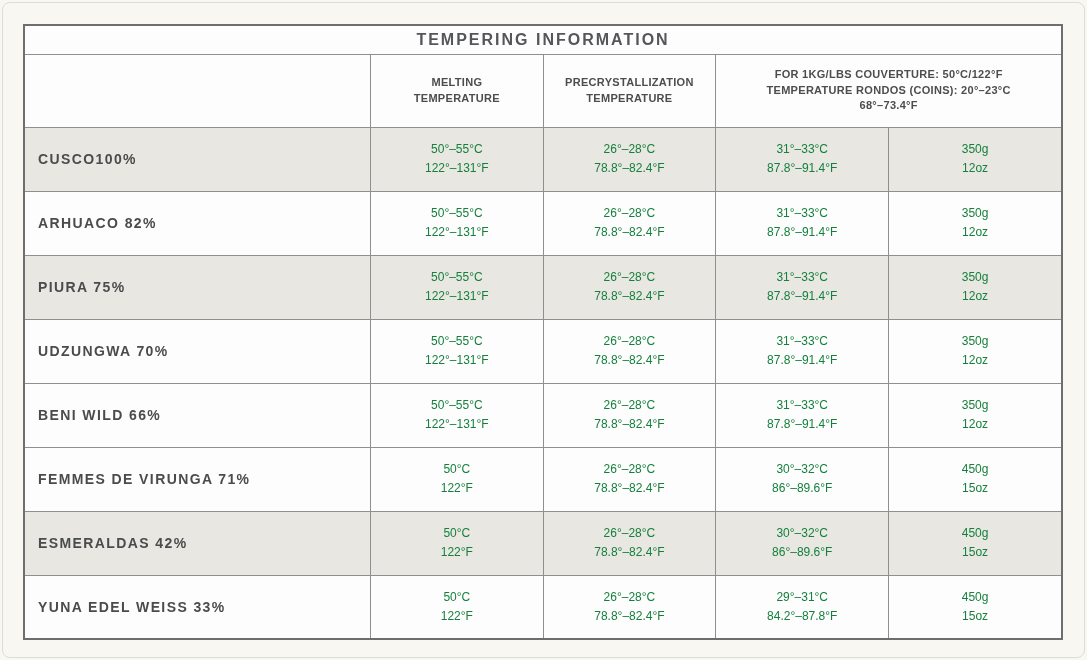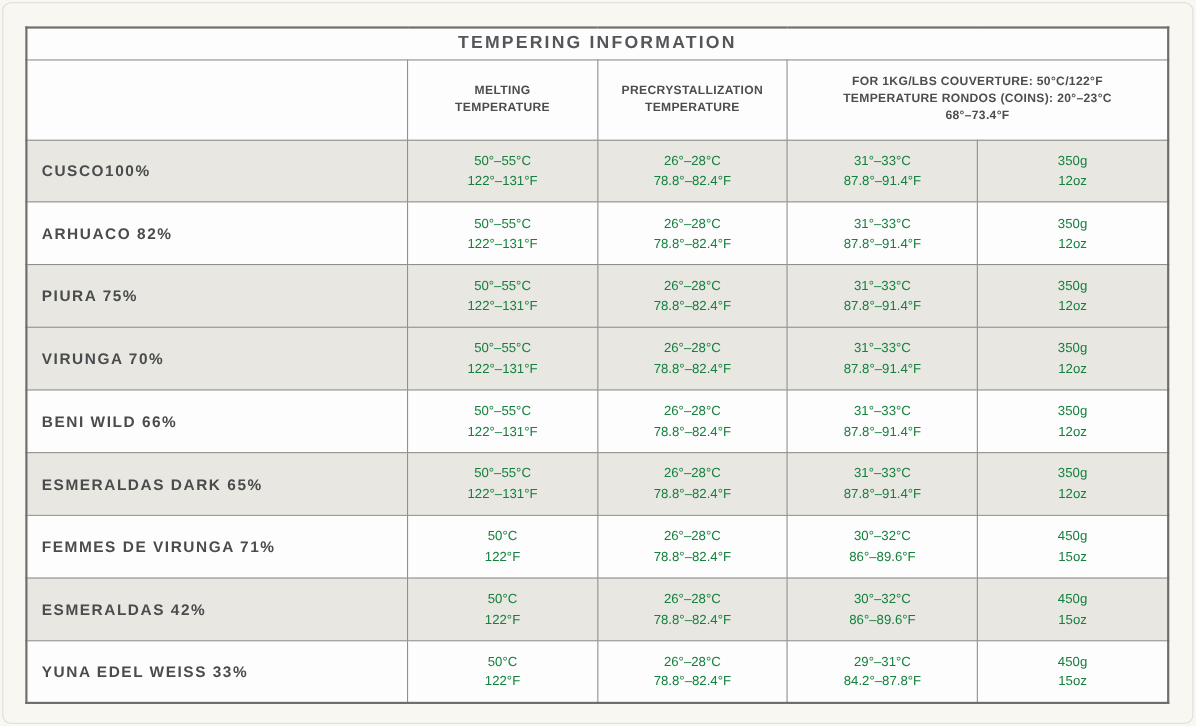--- a/index.html
+++ b/index.html
@@ -172,60 +172,41 @@
     </td>
     <td class="val-cell">
       <div class="line">31°–33°C</div>
       <div class="line">87.8°–91.4°F</div>
     </td>
     <td class="val-cell">
       <div class="line">350g</div>
       <div class="line">12oz</div>
     </td>
   </tr>
-      <tr class="shaded">
-    <td class="name-cell">VIRUNGA 70%</td>
+      <tr>
+    <td class="name-cell">UDZUNGWA 70%</td>
     <td class="val-cell">
       <div class="line">50°–55°C</div>
       <div class="line">122°–131°F</div>
     </td>
     <td class="val-cell">
       <div class="line">26°–28°C</div>
       <div class="line">78.8°–82.4°F</div>
     </td>
     <td class="val-cell">
       <div class="line">31°–33°C</div>
       <div class="line">87.8°–91.4°F</div>
     </td>
     <td class="val-cell">
       <div class="line">350g</div>
       <div class="line">12oz</div>
     </td>
   </tr>
       <tr>
     <td class="name-cell">BENI WILD 66%</td>
-    <td class="val-cell">
-      <div class="line">50°–55°C</div>
-      <div class="line">122°–131°F</div>
-    </td>
-    <td class="val-cell">
-      <div class="line">26°–28°C</div>
-      <div class="line">78.8°–82.4°F</div>
-    </td>
-    <td class="val-cell">
-      <div class="line">31°–33°C</div>
-      <div class="line">87.8°–91.4°F</div>
-    </td>
-    <td class="val-cell">
-      <div class="line">350g</div>
-      <div class="line">12oz</div>
-    </td>
-  </tr>
-      <tr class="shaded">
-    <td class="name-cell">ESMERALDAS DARK 65%</td>
     <td class="val-cell">
       <div class="line">50°–55°C</div>
       <div class="line">122°–131°F</div>
     </td>
     <td class="val-cell">
       <div class="line">26°–28°C</div>
       <div class="line">78.8°–82.4°F</div>
     </td>
     <td class="val-cell">
       <div class="line">31°–33°C</div>

